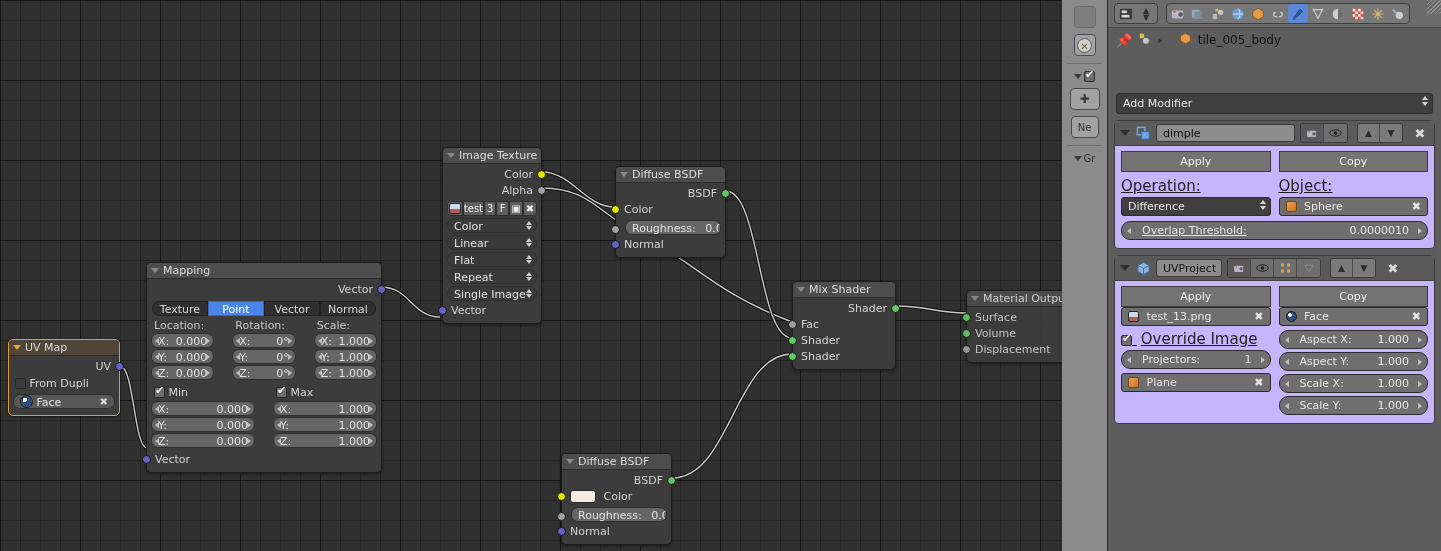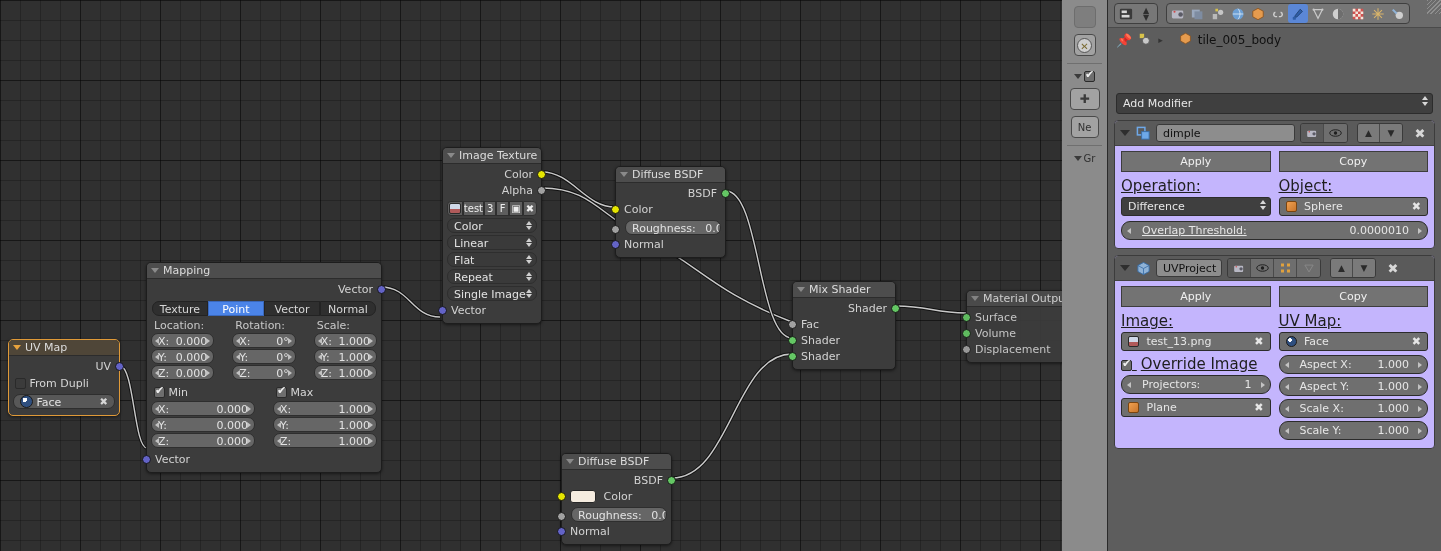--- a/index.html
+++ b/index.html
@@ -730,24 +730,20 @@
           <div>▼</div>
         </span>
         <span class="xclose">✖</span>
       </div>
       <div class="modbody">
         <div class="row2">
           <div class="bigbtn">Apply</div>
           <div class="bigbtn">Copy</div>
         </div>
         <div class="row2">
-          <div class="plabel">Image:</div>
-          <div class="plabel">UV Map:</div>
-        </div>
-        <div class="row2">
           <div style="flex:1;min-width:0;">
             <div class="pfield light">
               <span class="mi mi-img" style="width:11px;height:11px;margin-right:4px;"></span>
               <span>test_13.png</span>
               <span style="float:right;">✖</span>
             </div>
             <div class="plabel" style="margin:4px 0 2px;">
               <span class="chk on" style="background:#6e6e6e;"></span>
               <span style="margin-left:4px;color:#1e1e1e;">Override Image</span>
             </div>

